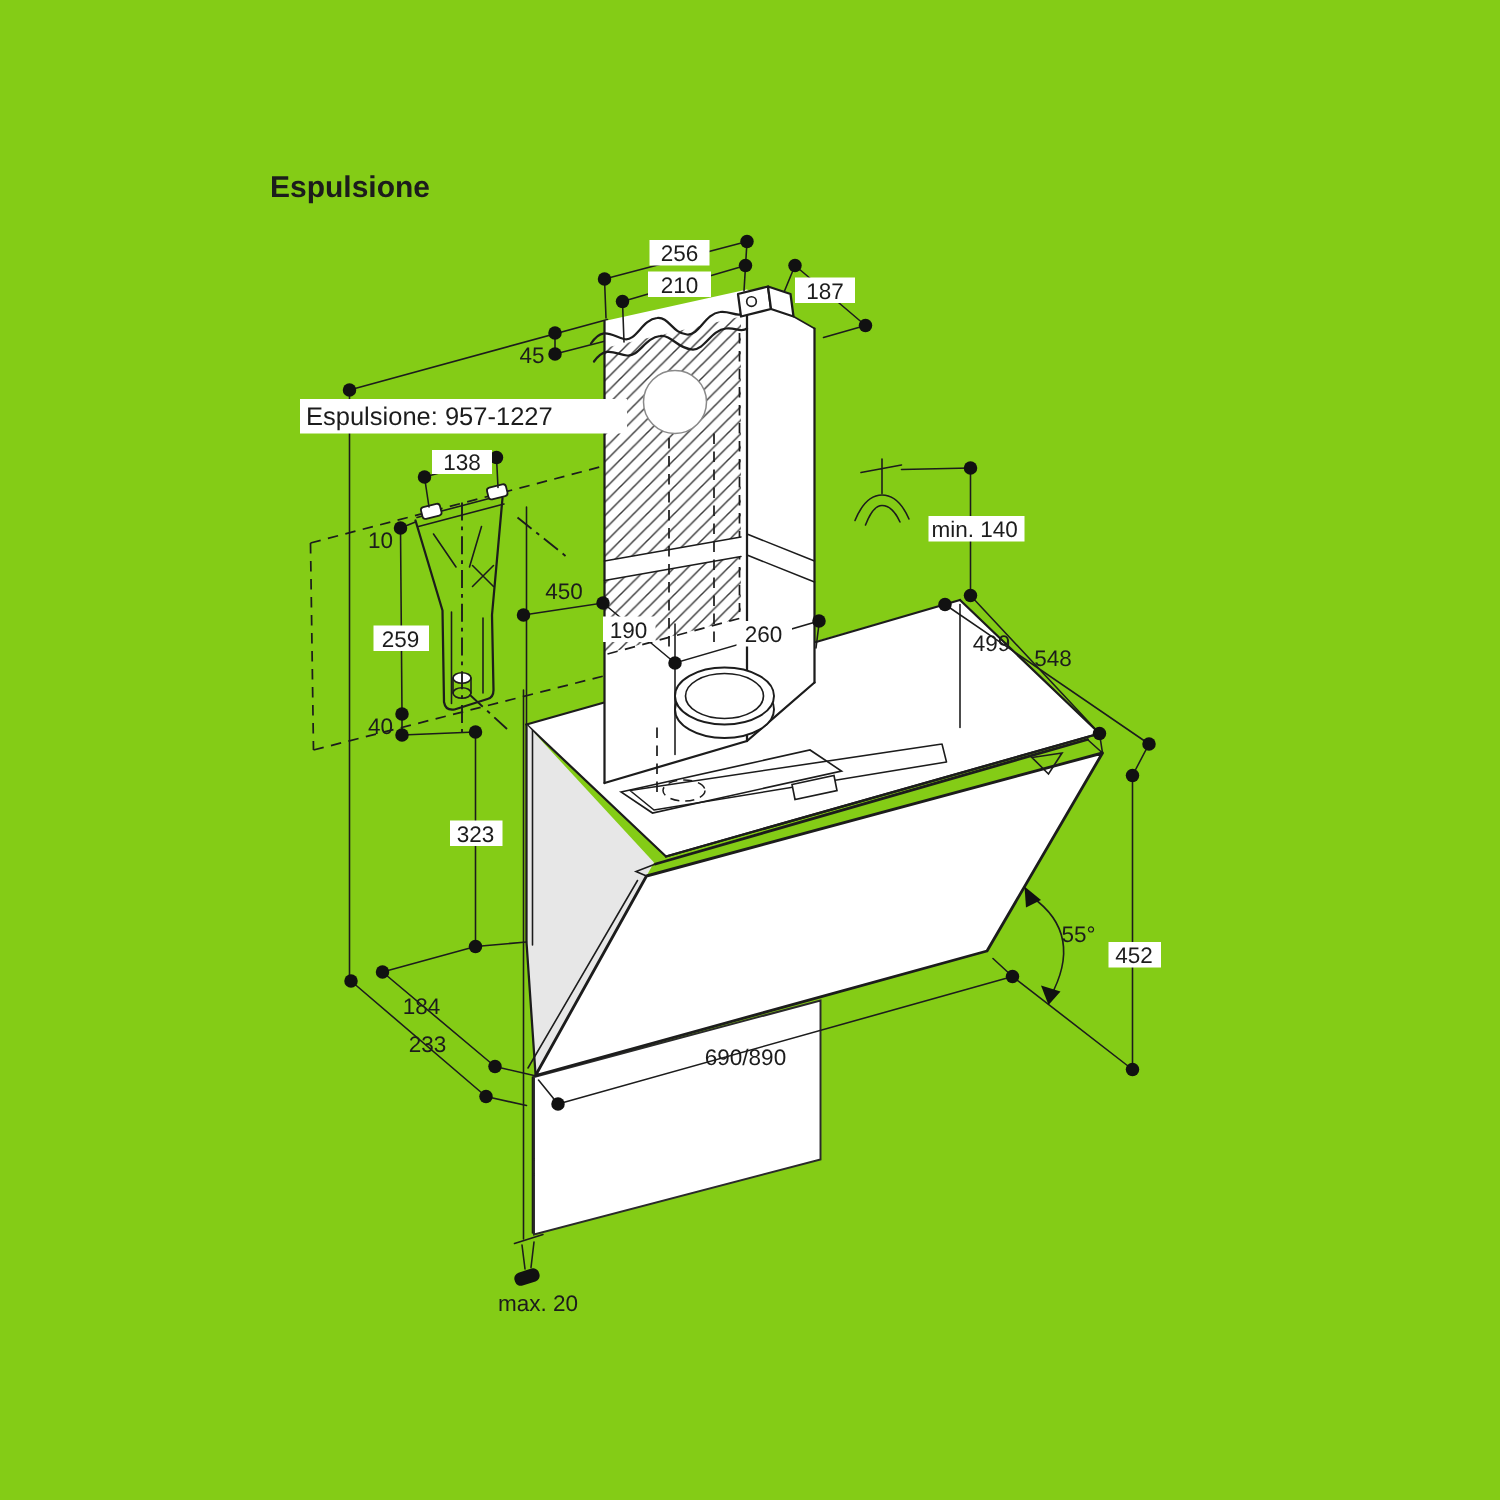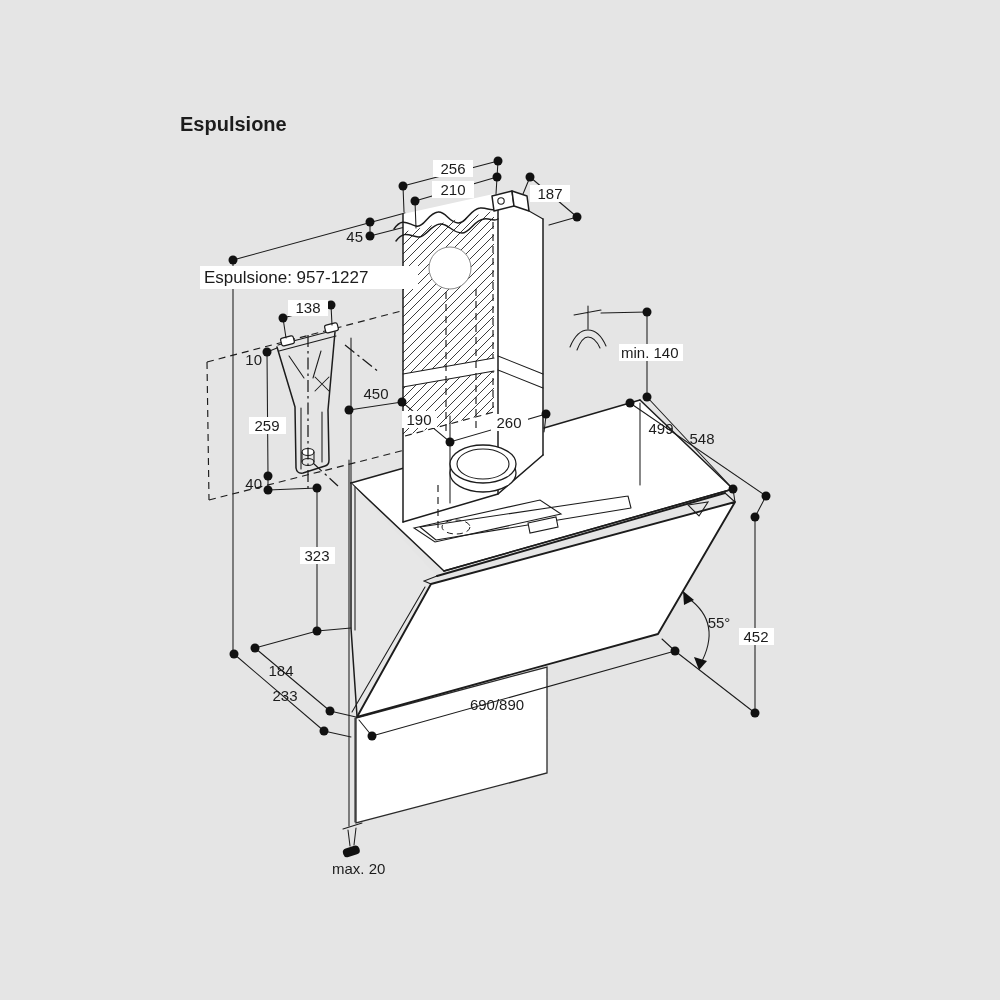--- a/index.html
+++ b/index.html
@@ -1,16 +1,16 @@
 <!DOCTYPE html>
 <html><head>
 <meta charset="utf-8">
 <style>
   html,body{margin:0;padding:0;background:#ffffff;}
-  .stage{width:1000px;height:1000px;position:relative;background:#e5e5e5;
+  .stage{width:1000px;height:1000px;position:relative;background:#84cc16;
          font-family:"Liberation Sans",sans-serif;}
   svg{position:absolute;left:0;top:0;}
   .ln{stroke:#1c1c1c;fill:none;stroke-width:1.5;stroke-linecap:round;stroke-linejoin:round;}
   .w2{stroke-width:1.9;}
   .thin{stroke:#1c1c1c;fill:none;stroke-width:1.05;stroke-linecap:round;}
   .dash{stroke:#1c1c1c;fill:none;stroke-width:1.15;stroke-dasharray:7 5;}
   .dashdot{stroke:#1c1c1c;fill:none;stroke-width:1.25;stroke-dasharray:12 4 2.5 4;}
   .wfill{fill:#ffffff;}
   .gfill{fill:#e7e7e7;stroke:none;}
   .dot{fill:#111111;stroke:none;}

